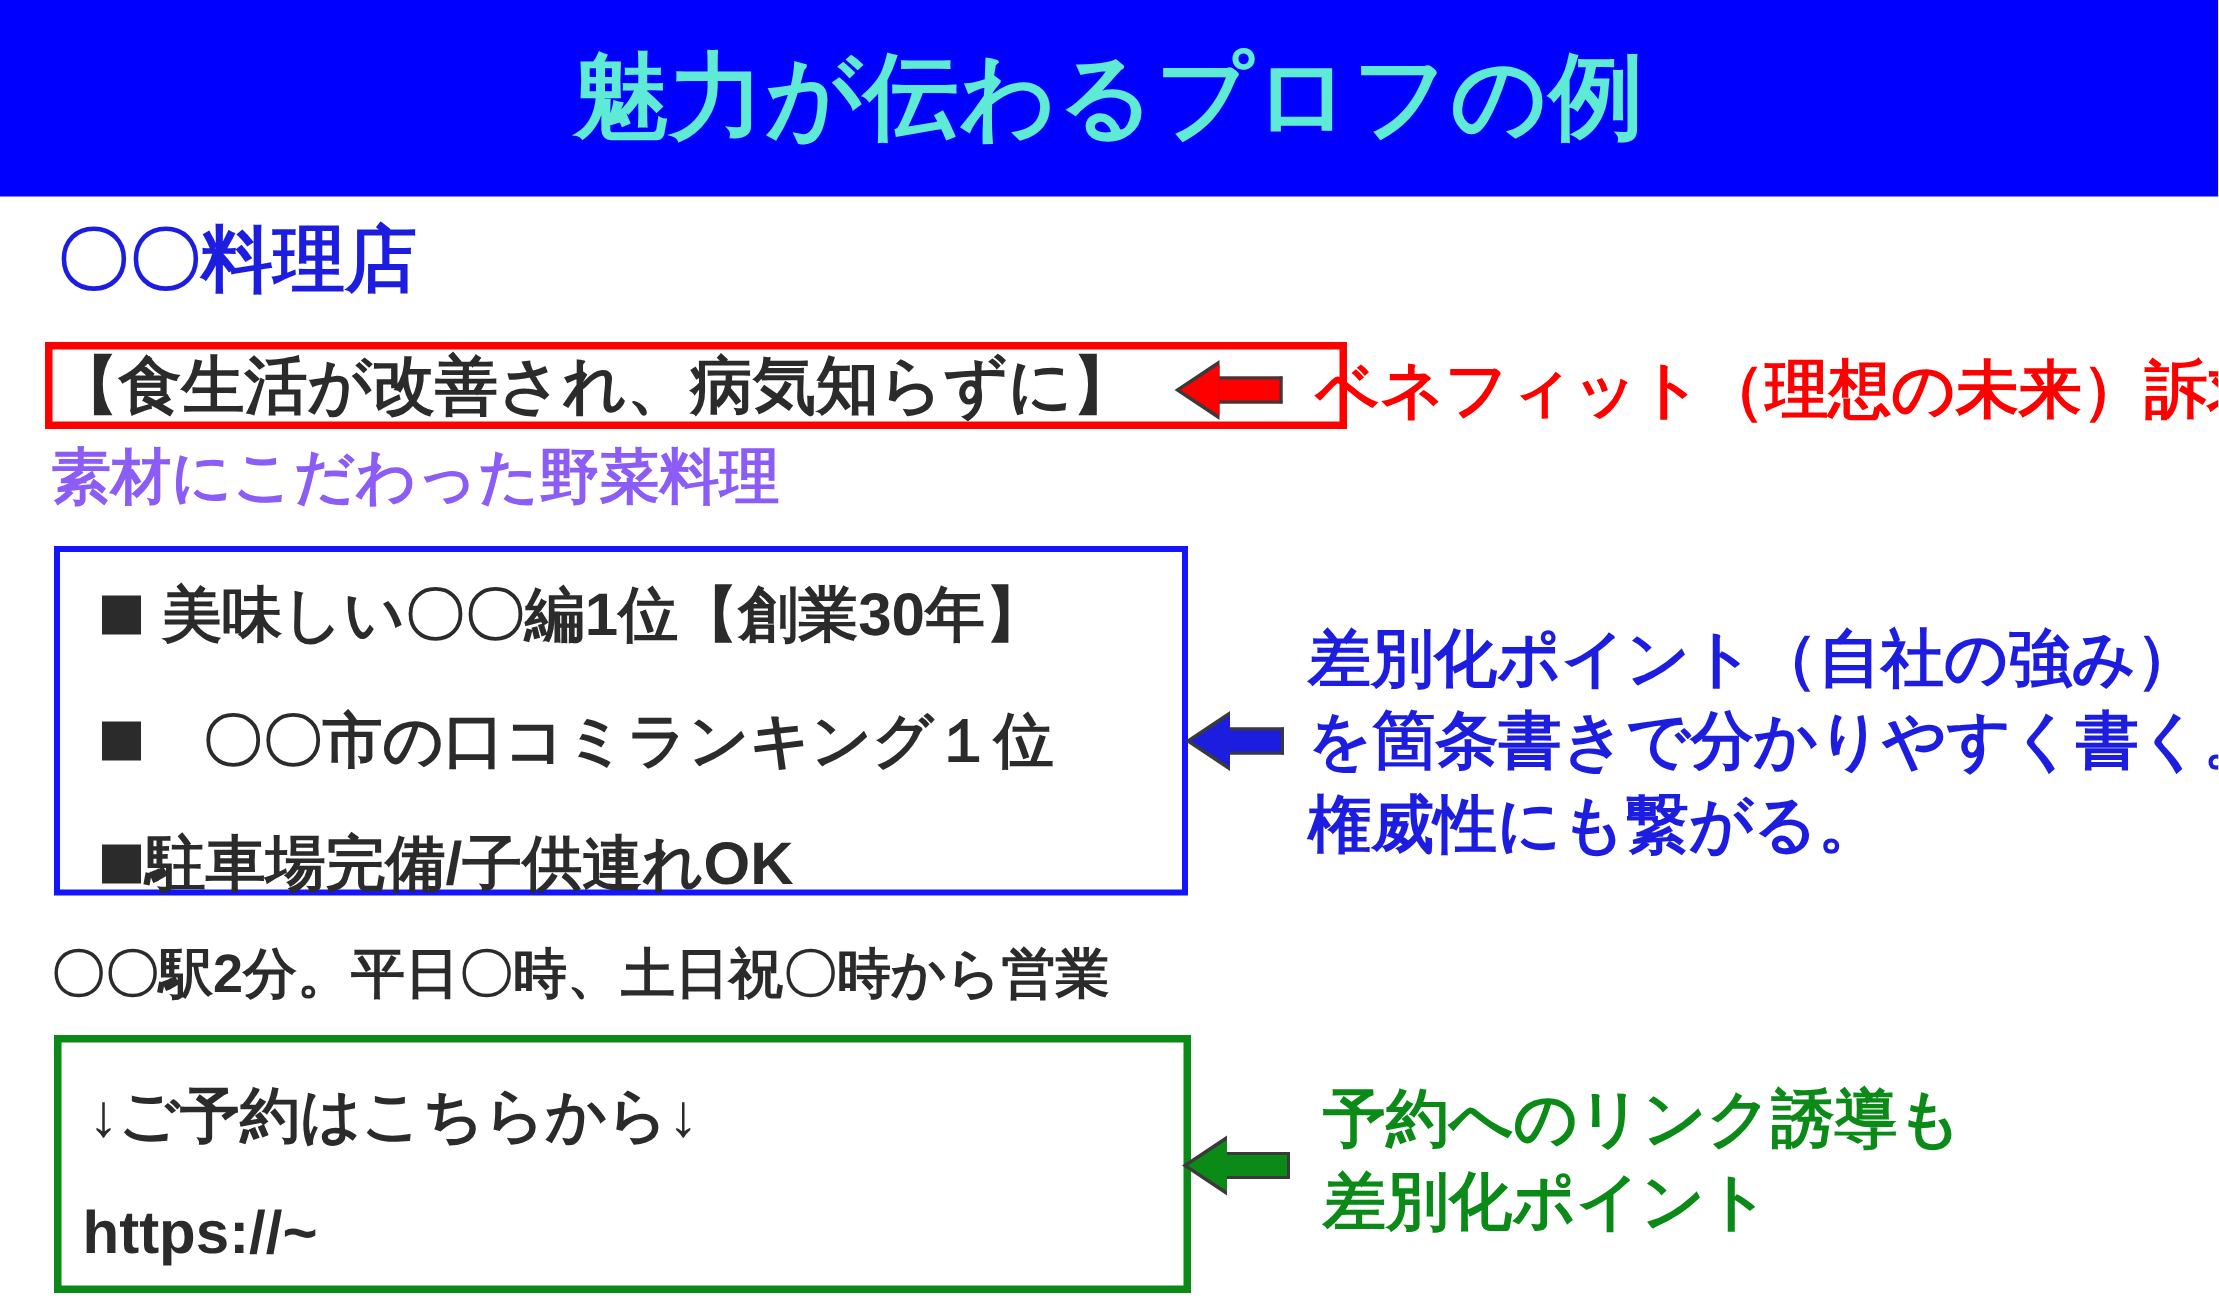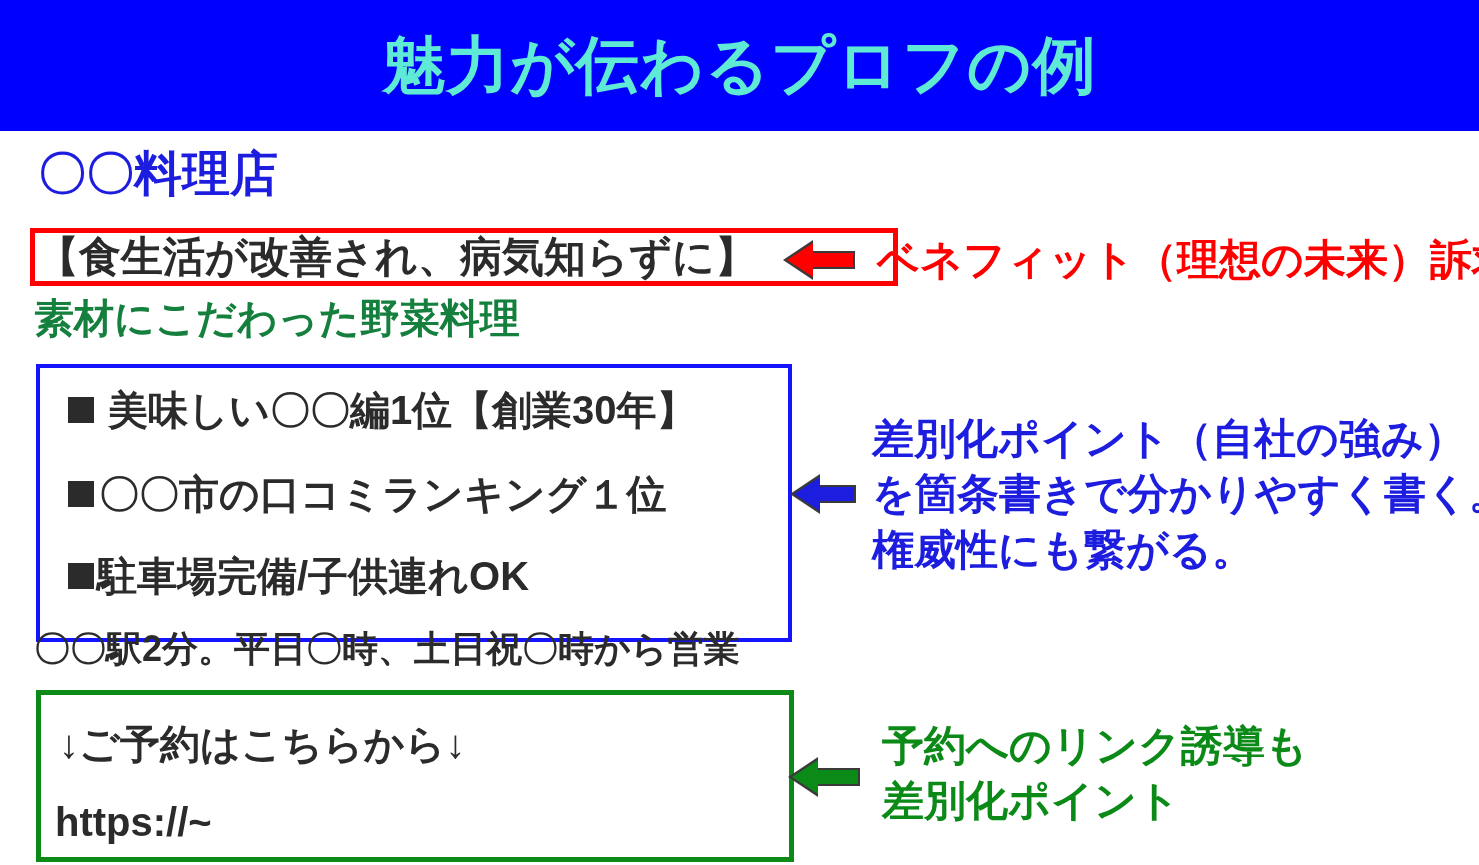--- a/index.html
+++ b/index.html
@@ -81,50 +81,50 @@
     font-size: 42px;
     font-weight: 700;
     line-height: 1;
     white-space: nowrap;
   }
 
   .tagline {
     position: absolute;
     left: 12px;
     top: 167px;
-    color: #15803d;
+    color: #8b5cf6;
     font-size: 40px;
     font-weight: 700;
     line-height: 1;
     white-space: nowrap;
   }
 
   .points-box {
     position: absolute;
     left: 14px;
     top: 233px;
     width: 756px;
-    height: 278px;
+    height: 233px;
     box-sizing: border-box;
     border: 4px solid #1414ff;
     background: #ffffff;
   }
   .point-line {
     position: absolute;
     left: 28px;
     color: #2b2b2b;
     font-size: 40px;
     font-weight: 700;
     line-height: 1;
     white-space: nowrap;
     display: flex;
     align-items: center;
   }
   .point-line.l1 { top: 22px; }
-  .point-line.l2 { top: 106px; }
+  .point-line.l2 { top: 106px; gap: 36px; }
   .point-line.l3 { top: 188px; }
   .point-bullet {
     display: inline-block;
     width: 26px;
     height: 26px;
     background: #2b2b2b;
     margin-right: 6px;
     flex: 0 0 auto;
   }
   .point-line.l1 .point-bullet { margin-right: 14px; }

